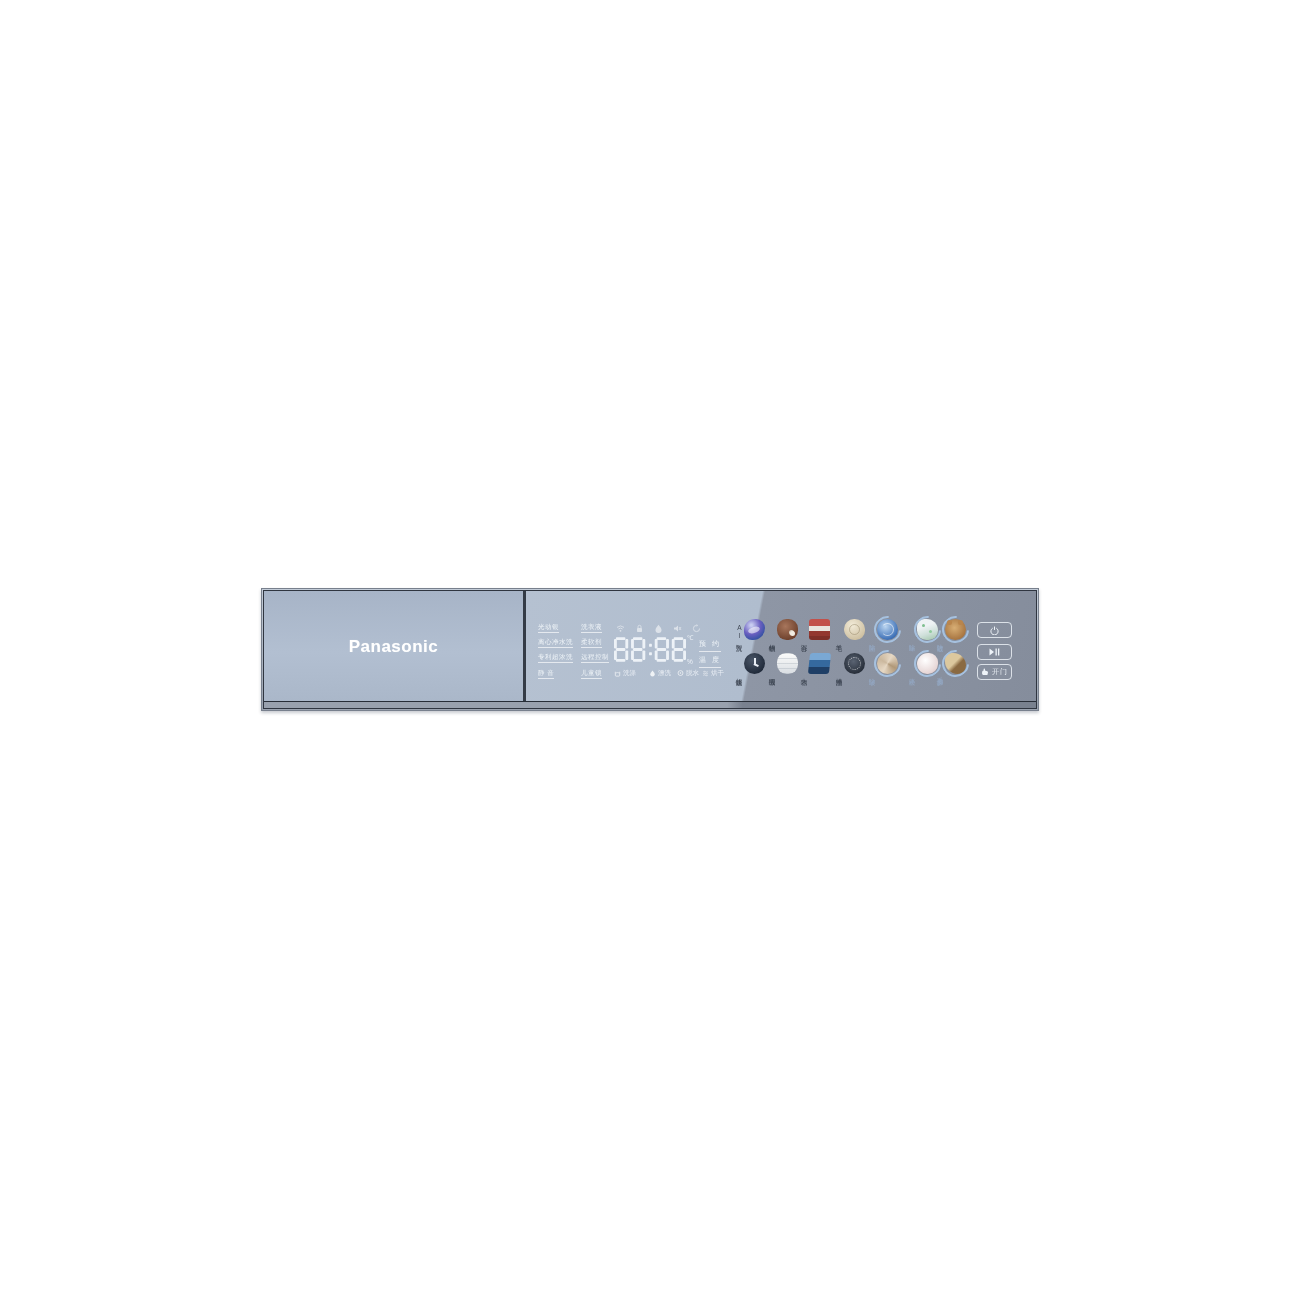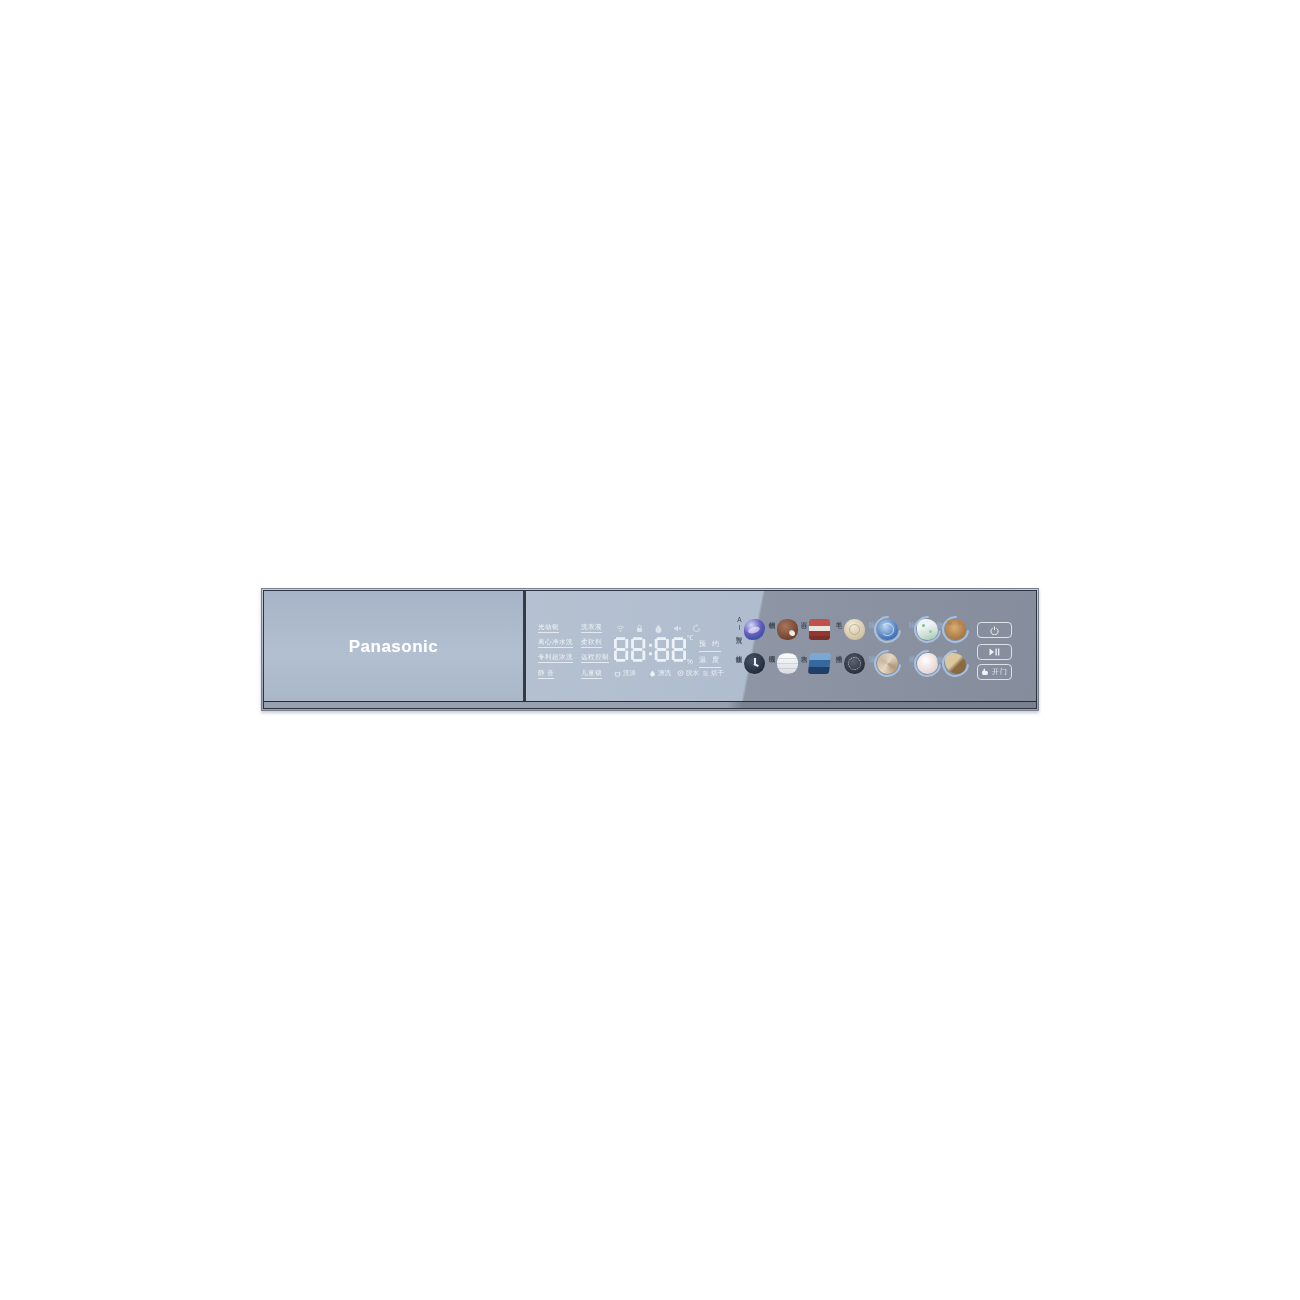--- a/index.html
+++ b/index.html
@@ -1,21 +1,21 @@
 <!DOCTYPE html>
 <html><head>
 <meta charset="utf-8">
 <style>
   html,body{margin:0;padding:0;}
   body{
     width:1300px;height:1300px;background:#ffffff;
     font-family:"Liberation Sans", sans-serif;
     position:relative;overflow:hidden;
   }
-  .canvas{position:absolute;inset:0;}
+  .canvas{position:absolute;inset:0;text-align:right;}
 
   
   .panel{
     position:absolute;left:261px;top:588px;width:778px;height:123px;
     background:linear-gradient(180deg,#c3ccd8,#9aa2af);
     border:1px solid #78808d;
     box-shadow:0 2px 3px rgba(40,50,70,.25);
     box-sizing:border-box;
   }
   .panel-inner{position:absolute;inset:1px;background:#2f3540;}

